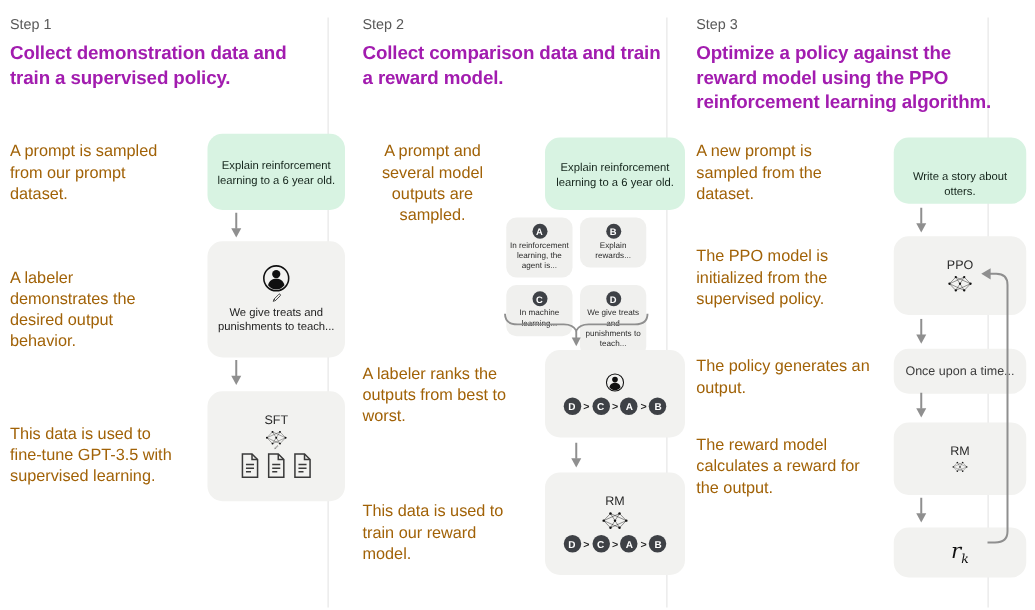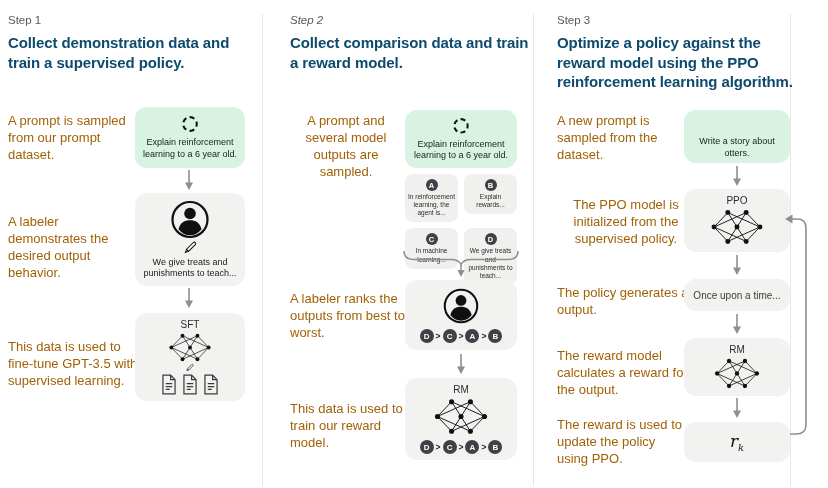--- a/index.html
+++ b/index.html
@@ -1,24 +1,24 @@
 <!DOCTYPE html>
 <html><head>
 <meta charset="utf-8">
 <style>
   html,body{margin:0;padding:0;background:#fff;}
   .stage{position:relative;width:828px;height:488px;background:#ffffff;overflow:hidden;
          font-family:"Liberation Sans","DejaVu Sans",sans-serif;color:#161616;}
   .abs{position:absolute;}
   .divider{position:absolute;width:1px;background:#e8e8e8;top:14px;height:472px;}
   .step-label{font-size:11.5px;color:#595959;}
-  .heading{font-size:15px;font-weight:bold;color:#0c4a6e;line-height:1.3;letter-spacing:-0.1px;}
+  .heading{font-size:15px;font-weight:bold;color:#a21caf;line-height:1.3;letter-spacing:-0.1px;}
   .para{font-size:13px;line-height:1.32;color:#a16207;}
   .card{position:absolute;border-radius:12px;background:#f2f2f0;display:flex;flex-direction:column;
-        align-items:center;justify-content:center;text-align:center;padding:6px 6px;box-sizing:border-box;}
+        align-items:center;justify-content:center;text-align:center;padding:18px 6px;box-sizing:border-box;margin-left:31px;}
   .card.green{background:#d8f3e2;}
   .card-text{font-size:9px;line-height:1.3;color:#13231a;}
   .card-text.gray{color:#222;}
   .model-label{font-size:10px;color:#2b2b2b;margin-bottom:2px;}
   .once-text{font-size:10px;color:#3c3c3c;}
   .badge{display:inline-flex;width:14px;height:14px;border-radius:50%;background:#3e4146;color:#fff;
          font-size:8px;font-weight:bold;align-items:center;justify-content:center;flex:0 0 auto;}
   .badge.sm{width:12px;height:12px;font-size:7.5px;}
   .gt{font-size:8.5px;font-weight:bold;color:#222;margin:0 2px;}
   .ranking{display:flex;align-items:center;justify-content:center;margin-top:4px;}
@@ -109,21 +109,21 @@
           <path d="M7 12 H15 M7 15.5 H15 M7 19 H12"></path>
         </svg>
       <svg width="18" height="21" viewBox="0 0 22 26" fill="none" stroke="#3a3a3a" stroke-width="1.5">
           <path d="M3.5 1.5 H13 L18.5 7 V24.5 H3.5 Z"></path>
           <path d="M13 1.5 V7 H18.5"></path>
           <path d="M7 12 H15 M7 15.5 H15 M7 19 H12"></path>
         </svg>
     </div>
   </div>
 
-  <div class="abs step-label" style="left:290px;top:14px;font-style:italic;">Step 2</div>
+  <div class="abs step-label" style="left:290px;top:14px;">Step 2</div>
   <div class="abs heading" style="left:290px;top:33px;width:250px;">Collect comparison data and train a reward model.</div>
   <div class="abs para" style="left:290px;top:112px;width:112px;text-align:center;">A prompt and several model outputs are sampled.</div>
   <div class="abs para" style="left:290px;top:290px;width:138px;">A labeler ranks the outputs from best to worst.</div>
   <div class="abs para" style="left:290px;top:400px;width:122px;">This data is used to train our reward model.</div>
 
   <div class="card green" style="left:405px;top:110px;width:112px;height:58px;">
     <svg class="icon-gap" width="20" height="20" viewBox="0 0 24 24">
       <circle cx="12" cy="12" r="8.2" fill="none" stroke="#101010" stroke-width="2.5" stroke-dasharray="6 4.2" transform="rotate(-20 12 12)"></circle>
     </svg>
     <div class="card-text">Explain reinforcement learning to a 6 year old.</div>
@@ -200,24 +200,23 @@
       <span class="gt">&gt;</span>
       <span class="badge">A</span>
       <span class="gt">&gt;</span>
       <span class="badge">B</span>
     </div>
   </div>
 
   <div class="abs step-label" style="left:557px;top:14px;">Step 3</div>
   <div class="abs heading" style="left:557px;top:33px;width:252px;">Optimize a policy against the reward model using the PPO reinforcement learning algorithm.</div>
   <div class="abs para" style="left:557px;top:112px;width:115px;">A new prompt is sampled from the dataset.</div>
-  <div class="abs para" style="left:557px;top:196px;width:138px;text-align:center;">The PPO model is initialized from the supervised policy.</div>
+  <div class="abs para" style="left:557px;top:196px;width:138px;">The PPO model is initialized from the supervised policy.</div>
   <div class="abs para" style="left:557px;top:284px;width:145px;">The policy generates an output.</div>
   <div class="abs para" style="left:557px;top:347px;width:132px;">The reward model calculates a reward for the output.</div>
-  <div class="abs para" style="left:557px;top:416px;width:128px;">The reward is used to update the policy using PPO.</div>
 
   <div class="card green" style="left:684px;top:110px;width:106px;height:53px;gap:20px;">
     <svg class="icon-gap" width="42" height="19" viewBox="0 0 60 28">
       <path d="M3 21 C5 22 9 21 13 17 C16 11 26 7.5 36 8.5 C41 9 44 8 47 7 C50 6 55 7 57 10 L59 11.5 C58 13.5 54 13.8 51 13.5 C49 16 45 17 41 16.8 L42 21 L38.6 21 L37.6 17 L27 17.6 L28 21 L24.6 21 L23.4 17.4 C18 17.6 14 19 11 20.4 C8 21.8 5 22 3 21 Z" fill="#101010"></path>
     </svg>
     <div class="card-text">Write a story about otters.</div>
   </div>
 
   <svg class="abs" style="left:731px;top:166px;" width="12" height="21" viewBox="0 0 12 21">
     <path d="M6 0 V13" stroke="#8f8f8f" stroke-width="1.6"></path>

